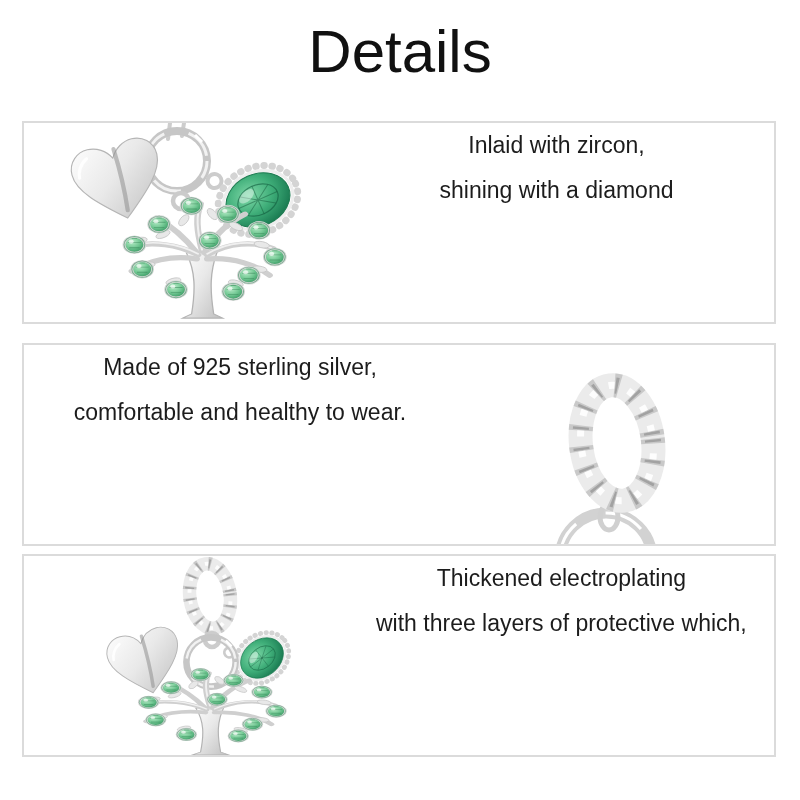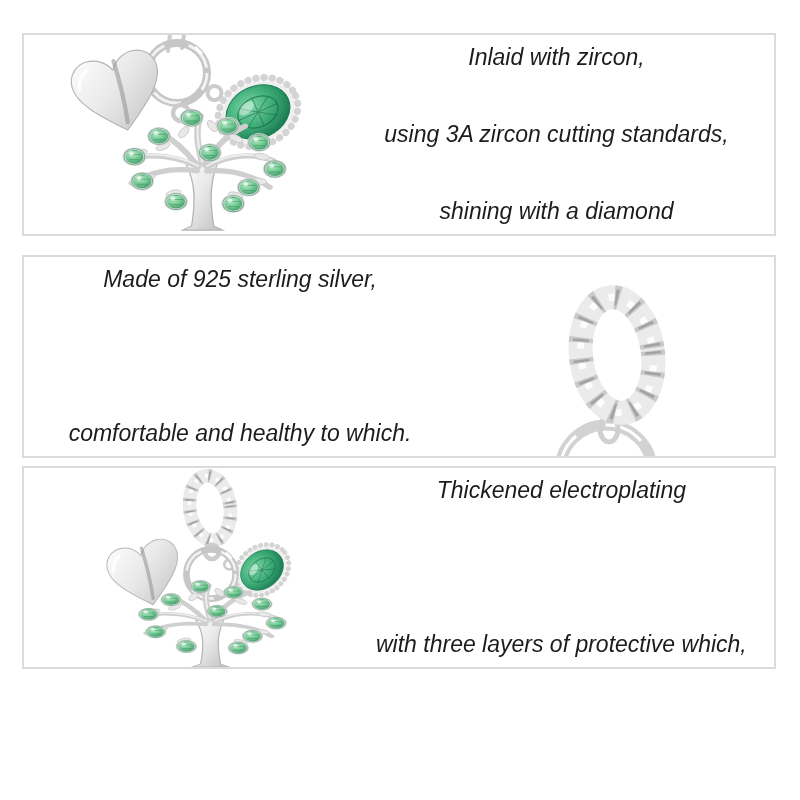--- a/index.html
+++ b/index.html
@@ -28,21 +28,21 @@
   }
   .p1{margin-top:33px;margin-bottom:19px}
   .p2{margin-bottom:8px}
   .img-area{position:relative;height:100%}
   .p1 .img-area{flex:0 0 315px}
   .p2 .img-area{flex:0 0 318px}
   .p3 .img-area{flex:0 0 352px}
   .img-area svg{display:block;width:100%;height:100%}
   .txt-area{
     display:flex;flex-direction:column;
-    justify-content:space-between;align-items:center;font-style:italic;
+    justify-content:flex-start;align-items:center;
   }
   .p1 .txt-area{flex:1 1 auto}
   .p2 .txt-area{flex:0 0 432px}
   .p3 .txt-area{flex:0 0 270px}
   .line{
     font-size:23px;
     line-height:45px;
     white-space:nowrap;
     color:#1c1c1c;
   }
@@ -150,43 +150,43 @@
       <use href="#gStone" x="36" y="14"></use>
       <use href="#gStone" x="-20" y="28"></use>
       <use href="#gStone" x="6" y="-20"></use>
       <use href="#gStone" x="24" y="30"></use>
     </g>
   </defs>
 </svg>
 
 <div class="page">
 
+  <h1 class="page-title">Details</h1>
 
   <section class="panel p1">
     <div class="img-area">
       <svg viewBox="0 0 315 199" preserveAspectRatio="xMidYMid meet">
         <path d="M146,0 L144,16 M160,0 L158,13" stroke="#cdcdcd" stroke-width="4" fill="none" stroke-linecap="round"></path>
         <use href="#gGem" transform="translate(234,77) rotate(-24)"></use>
         <use href="#gRing" transform="translate(153,38)"></use>
         <use href="#gHeart" transform="translate(95,60) rotate(-14) scale(0.95)"></use>
         <circle cx="157" cy="78" r="8" fill="none" stroke="#cbcbcb" stroke-width="4.5"></circle>
         <use href="#gTree" transform="translate(178,138) scale(1.3,1.02)"></use>
       </svg>
     </div>
     <div class="txt-area">
       <div class="line">Inlaid with zircon,</div>
-      <div class="line">using 3A zircon cutting standards,</div>
       <div class="line">shining with a diamond</div>
     </div>
   </section>
 
   <section class="panel p2">
     <div class="txt-area">
       <div class="line">Made of 925 sterling silver,</div>
-      <div class="line">comfortable and healthy to which.</div>
+      <div class="line">comfortable and healthy to wear.</div>
     </div>
     <div class="img-area">
       <svg viewBox="0 0 318 199" preserveAspectRatio="xMidYMid meet">
         <use href="#gLowerRing" transform="translate(150,214)"></use>
         <ellipse cx="153" cy="172" rx="9" ry="13" fill="none" stroke="#d0d0d0" stroke-width="5"></ellipse>
         <use href="#gRope" transform="translate(161,98) rotate(-7)"></use>
       </svg>
     </div>
   </section>
 

